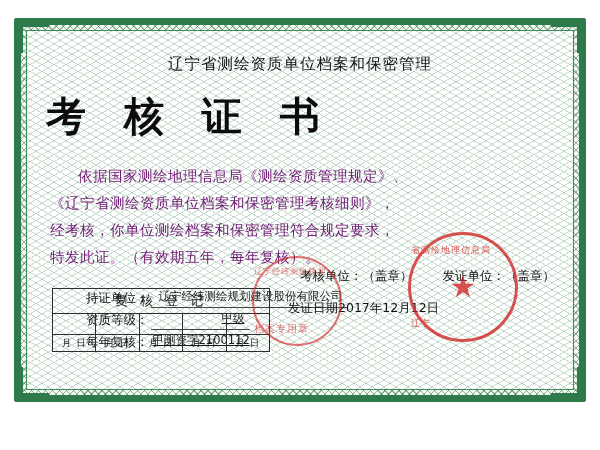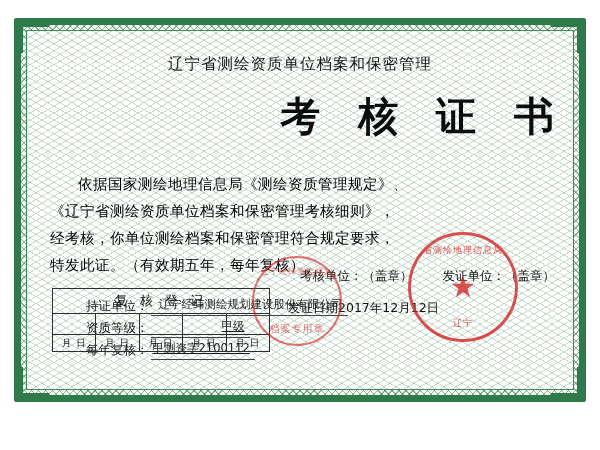--- a/index.html
+++ b/index.html
@@ -81,36 +81,36 @@
   .org-line {
     text-align: center;
     font-size: 15.5px;
     letter-spacing: 1px;
     color: #141414;
     margin-top: 16px;
     font-family: "DejaVu Sans", sans-serif;
   }
 
   .main-title {
-    text-align: right;
+    text-align: left;
     font-size: 40px;
     font-weight: bold;
     letter-spacing: 12px;
     margin-top: 14px;
     color: #0d0d0d;
     text-indent: 12px;
     font-family: "DejaVu Serif", serif;
   }
 
   .body-text {
-    margin-top: 28px;
+    margin-top: 20px;
     padding: 0 16px;
     font-size: 14.5px;
     line-height: 25px;
-    color: #000000;
+    color: #701a75;
     letter-spacing: 0.5px;
   }
   .body-text p { margin: 0 0 2px 0; }
   .body-text p.indent { text-indent: 28px; }
 
   
   .fields {
     margin-top: 16px;
     padding-left: 52px;
     font-size: 12.5px;
@@ -204,21 +204,21 @@
     left: 50%;
     top: 50%;
     transform: translate(-50%, -50%);
     font-size: 30px;
     line-height: 1;
     color: #cf2222;
   }
   .stamp .ring-text {
     position: absolute;
     left: 0; right: 0;
-    text-align: center;
+    text-align: left;
     font-size: 9px;
     letter-spacing: 1px;
   }
   .stamp-right .ring-text.top { top: 9px; }
   .stamp-right .ring-text.bottom { bottom: 9px; }
   .stamp-left .ring-text.top { top: 8px; font-size: 8px; }
   .stamp-left .ring-text.bottom { bottom: 8px; font-size: 10px; font-family: Liberation Mono, monospace; }
   .stamp-left .mid-text {
     position: absolute;
     left: 0; right: 0;

